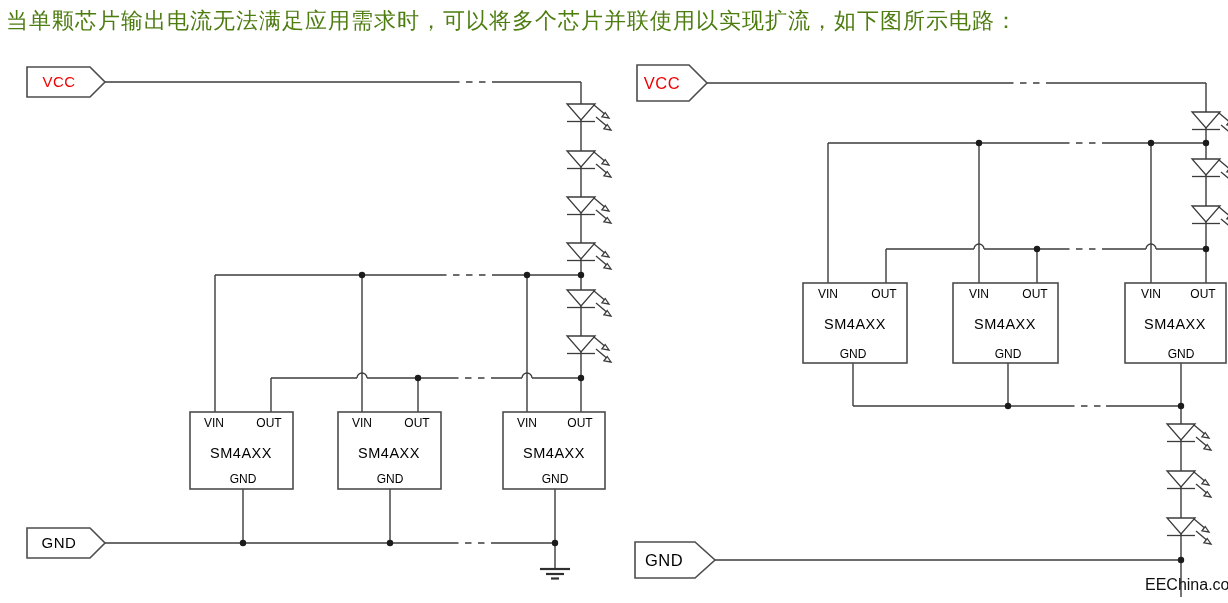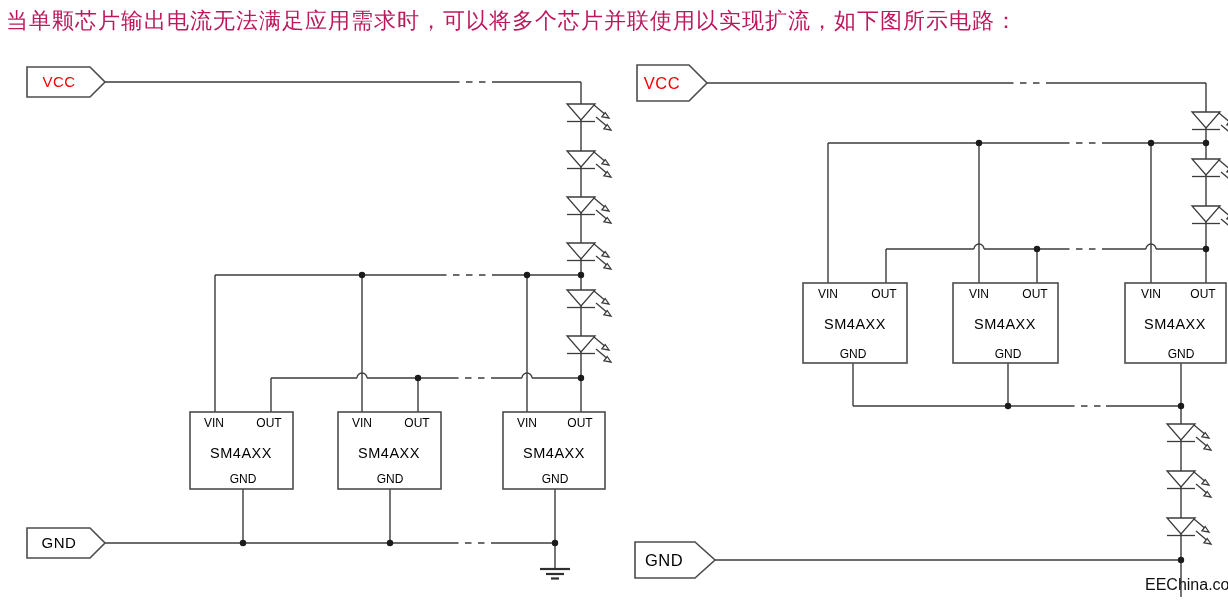--- a/index.html
+++ b/index.html
@@ -1,19 +1,19 @@
 <!DOCTYPE html>
 <html><head>
 <meta charset="utf-8">
 <style>
   html,body{margin:0;padding:0;background:#fff;}
   .stage{position:relative;width:1228px;height:603px;background:#ffffff;overflow:hidden;
          font-family:"Liberation Sans","DejaVu Sans",sans-serif;}
   .caption{position:absolute;left:6px;top:6px;font-family:"Liberation Serif","DejaVu Serif",serif;
-           font-size:22px;color:#be185d;white-space:nowrap;letter-spacing:1px;}
+           font-size:22px;color:#4d7c0f;white-space:nowrap;letter-spacing:1px;}
   .watermark{position:absolute;left:1145px;top:576px;font-size:16px;color:#101010;
              font-family:"Liberation Sans",sans-serif;}
   svg.circuit{position:absolute;left:0;top:0;}
   .wire{stroke:#3c3c3c;stroke-width:1.4;fill:none;}
   .dashed{stroke:#3c3c3c;stroke-width:1.4;fill:none;stroke-dasharray:6.5 6.5;}
   .hop{stroke:#3c3c3c;stroke-width:1.3;fill:none;}
   .boxline{stroke:#4d4d4d;stroke-width:1.6;fill:#ffffff;}
   .dot{fill:#1b1b1b;stroke:none;}
   text{fill:#000;}
   .pin{font-size:12px;text-anchor:middle;font-family:"Liberation Sans",sans-serif;}

